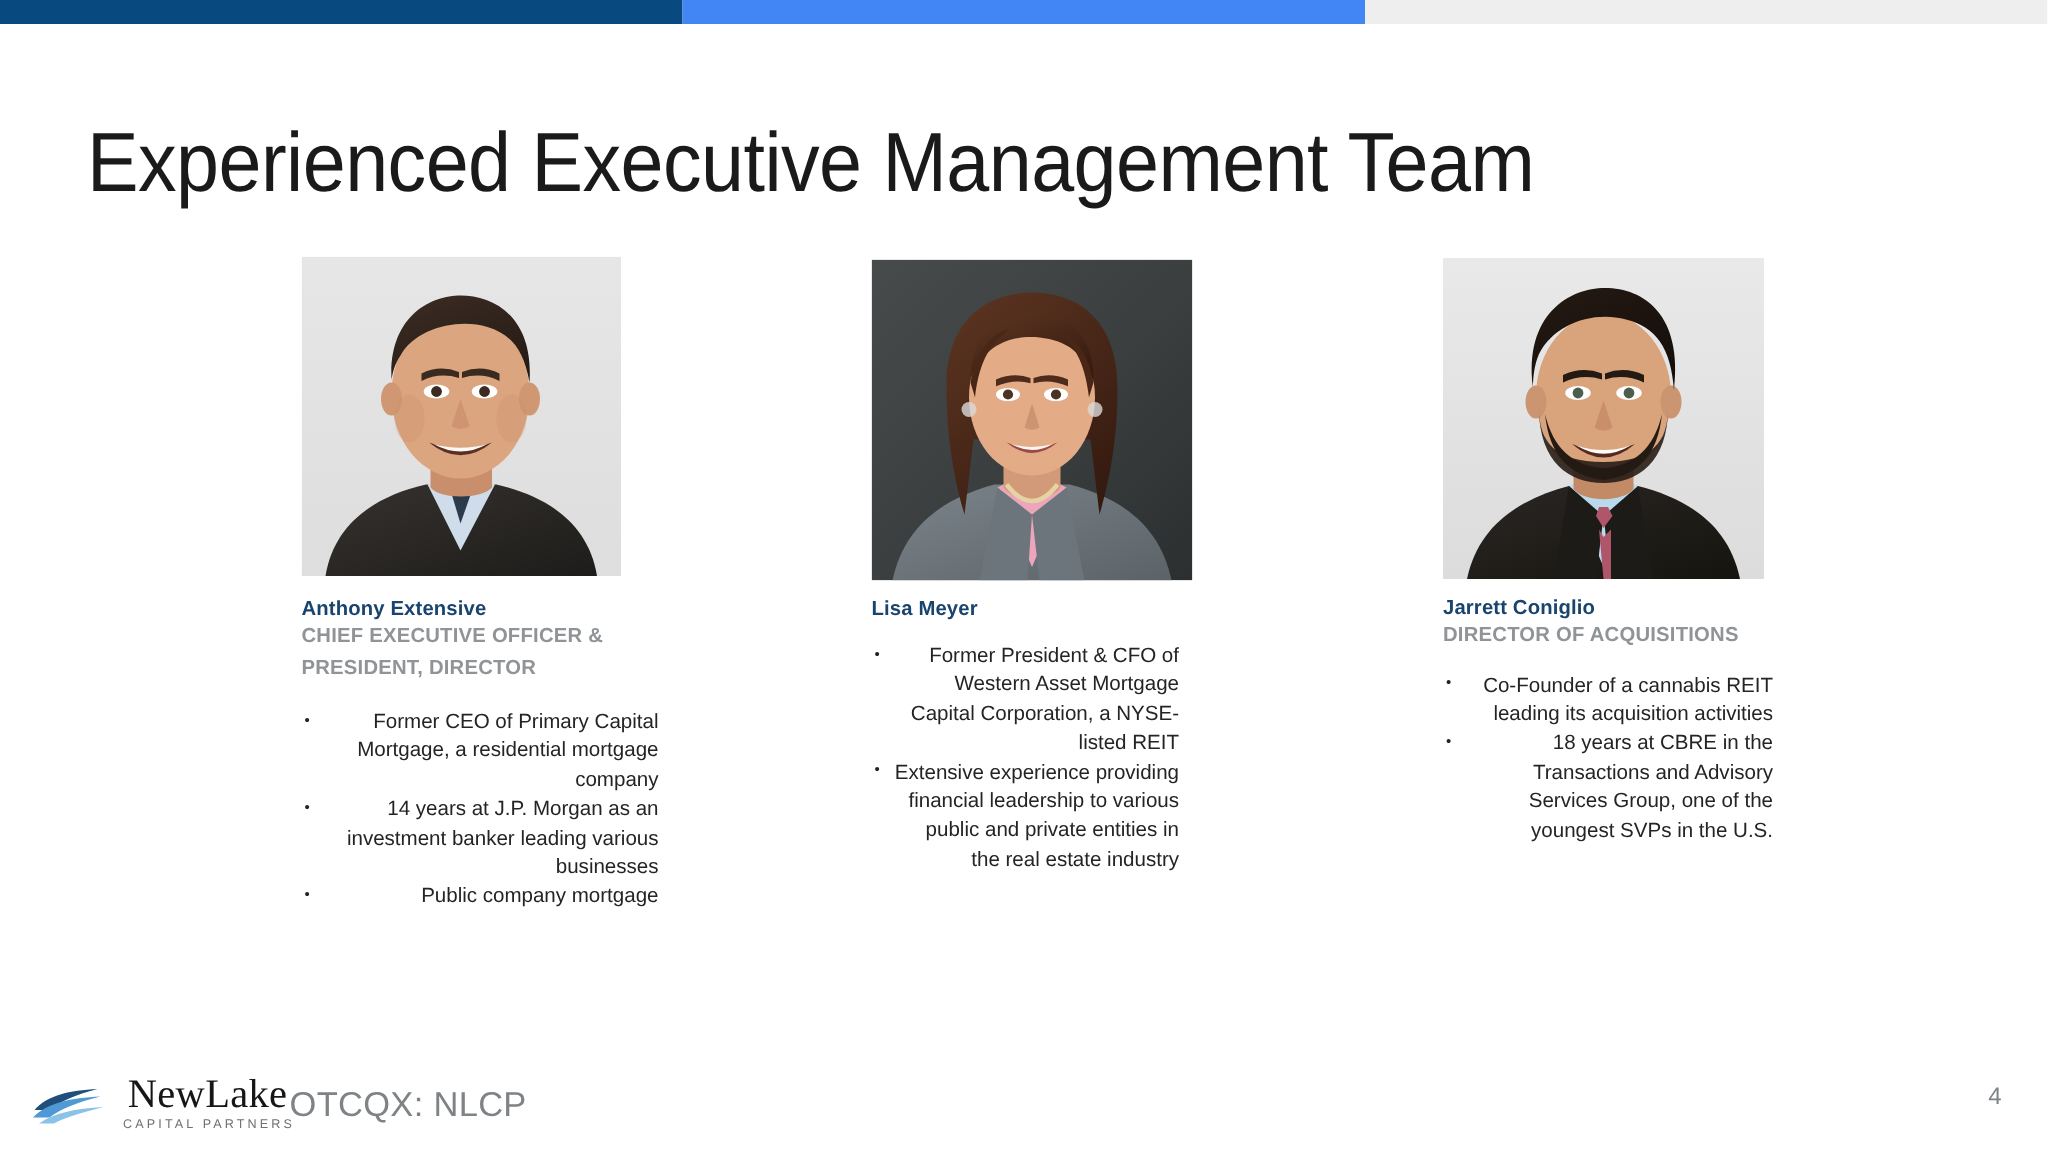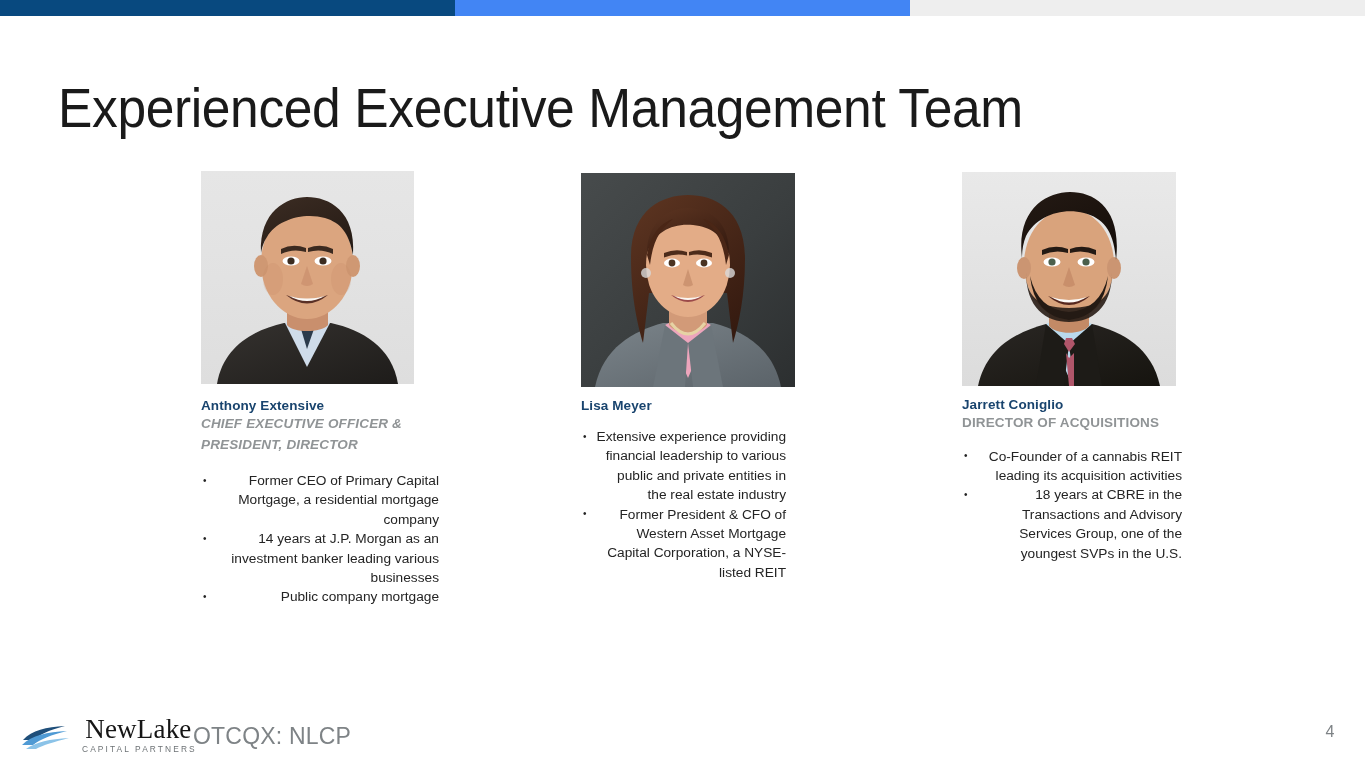--- a/index.html
+++ b/index.html
@@ -222,21 +222,21 @@
 
           <path d="M85 124 q21 17 42 0 q-21 8 -42 0 Z" fill="#5a3026"></path>
           <path d="M88 125 q18 10 36 0 q-18 5 -36 0 Z" fill="#fbf7f2"></path>
 
           <ellipse cx="72" cy="108" rx="10" ry="16" fill="#c68a66" opacity="0.25"></ellipse>
           <ellipse cx="140" cy="108" rx="10" ry="16" fill="#c68a66" opacity="0.25"></ellipse>
         </g>
       </svg>
     </div>
     <div class="person-name" style="margin-top:13px;">Anthony Extensive</div>
-    <div class="person-role" style="width:210px;font-style:italic;">CHIEF EXECUTIVE OFFICER &amp; PRESIDENT, DIRECTOR</div>
+    <div class="person-role" style="width:210px;">CHIEF EXECUTIVE OFFICER &amp; PRESIDENT, DIRECTOR</div>
     <ul class="bullets" style="margin-top:16px;width:238px;">
       <li>Former CEO of Primary Capital Mortgage, a residential mortgage company</li>
       <li>14 years at J.P. Morgan as an investment banker leading various businesses</li>
       <li>Public company mortgage</li>
     </ul>
   </div>
 
   <div class="bio-col c2">
     <div class="photo" style="width:214px;height:214px;margin-top:13px;">
       <svg width="214" height="214" viewBox="0 0 214 214" xmlns="http://www.w3.org/2000/svg">
@@ -294,22 +294,22 @@
 
           <path d="M107 96 L102 112 q5 3 10 0 Z" fill="#c78f6c" opacity="0.8"></path>
 
           <path d="M90 122 q17 14 34 0 q-17 7 -34 0 Z" fill="#9b4a49"></path>
           <path d="M93 123 q14 8 28 0 q-14 4 -28 0 Z" fill="#fbf6f1"></path>
         </g>
       </svg>
     </div>
     <div class="person-name" style="margin-top:10px;">Lisa Meyer</div>
     <ul class="bullets" style="margin-top:13px;width:205px;">
+      <li>Former President &amp; CFO of Western Asset Mortgage Capital Corporation, a NYSE-listed REIT</li>
       <li>Extensive experience providing financial leadership to various public and private entities in the real estate industry</li>
-      <li>Former President &amp; CFO of Western Asset Mortgage Capital Corporation, a NYSE-listed REIT</li>
     </ul>
   </div>
 
   <div class="bio-col c3">
     <div class="photo" style="width:214px;height:214px;margin-top:12px;">
       <svg width="214" height="214" viewBox="0 0 214 214" xmlns="http://www.w3.org/2000/svg">
         <defs>
           <linearGradient id="p3bg" x1="0" y1="0" x2="0" y2="1">
             <stop offset="0" stop-color="#e9e9e9"></stop>
               <stop offset="1" stop-color="#dcdcdc"></stop>

